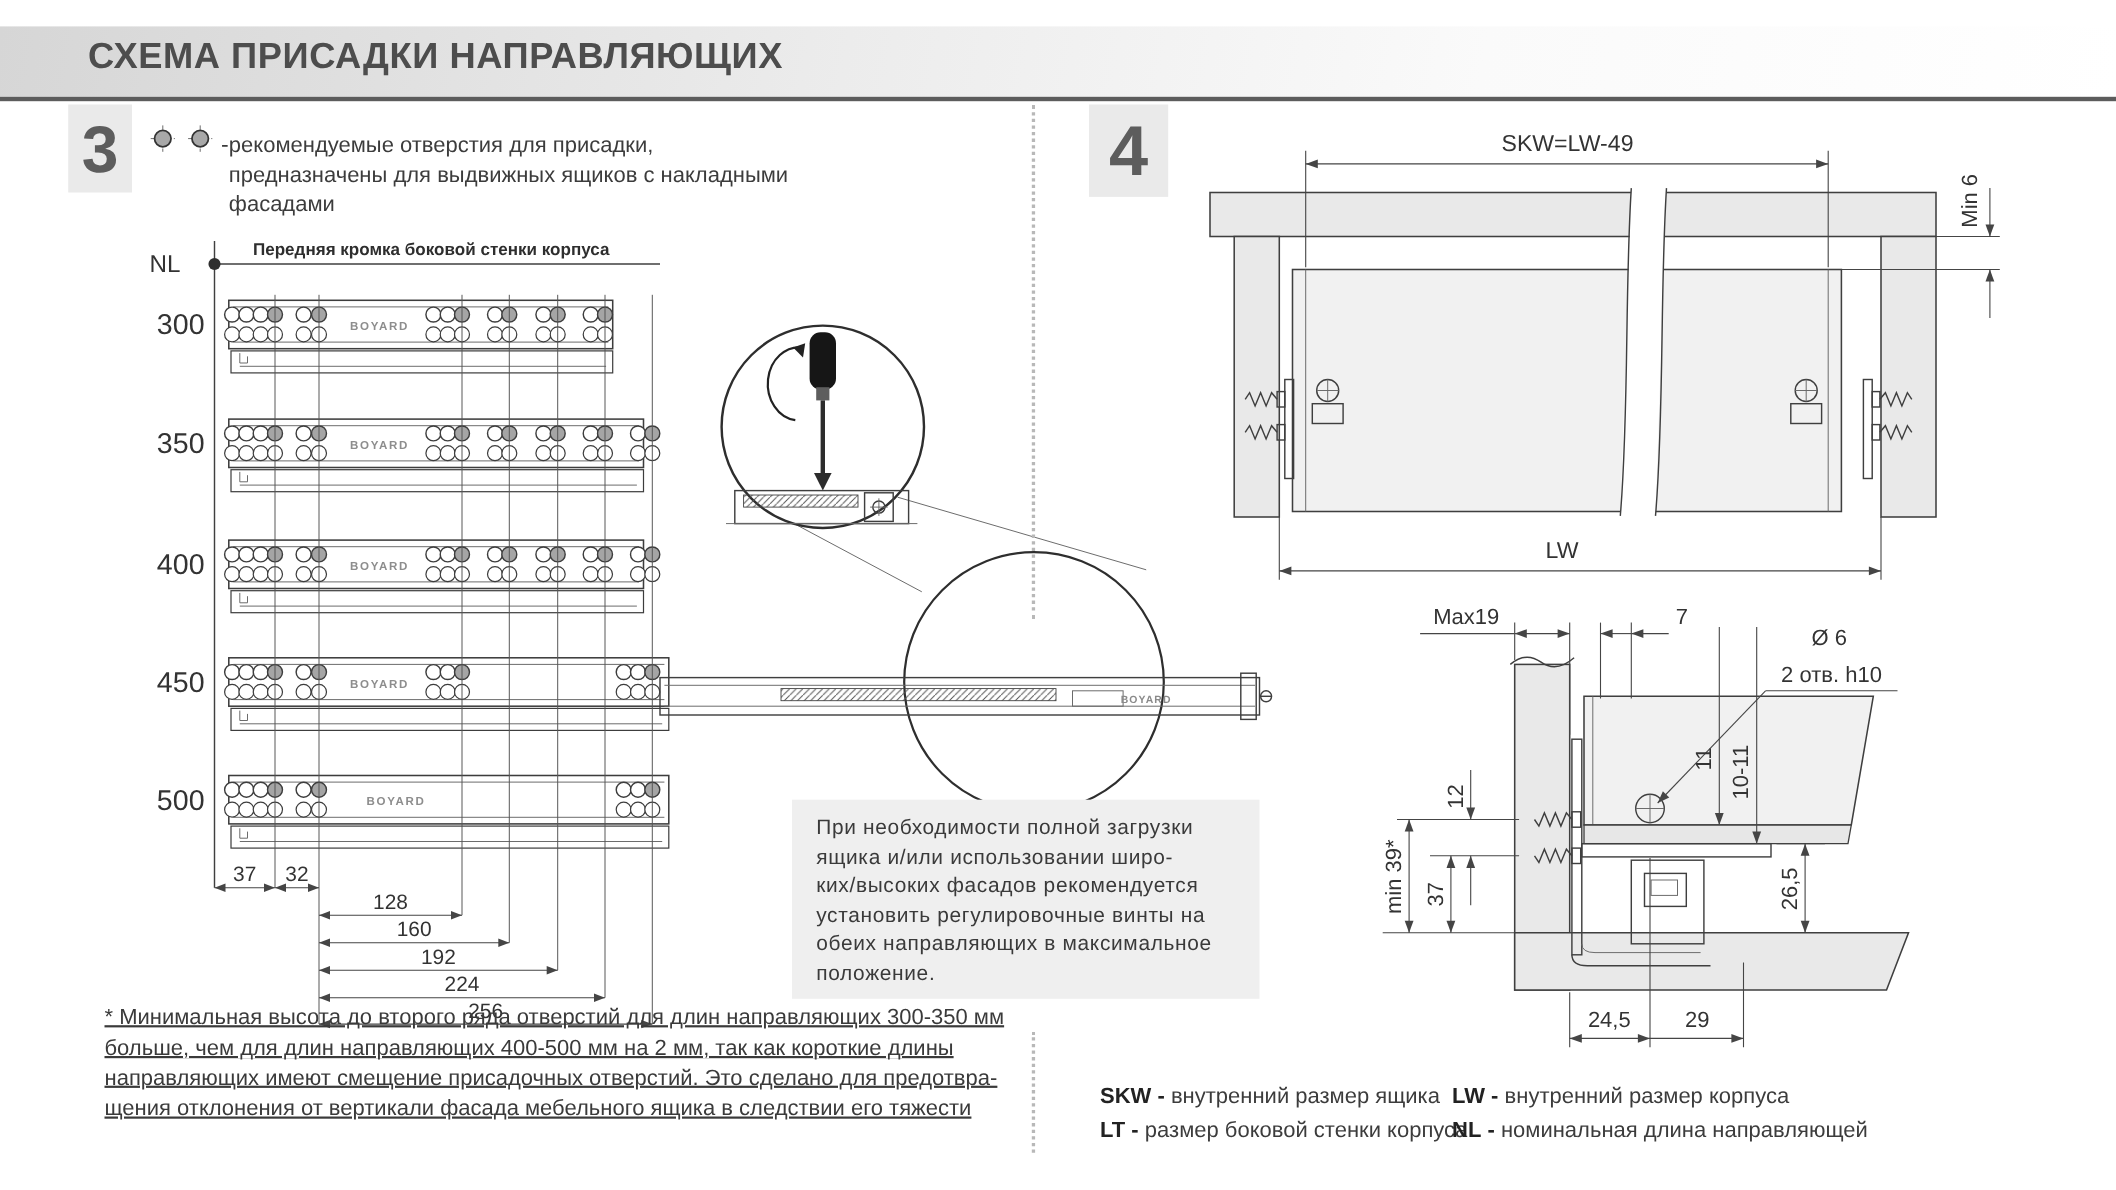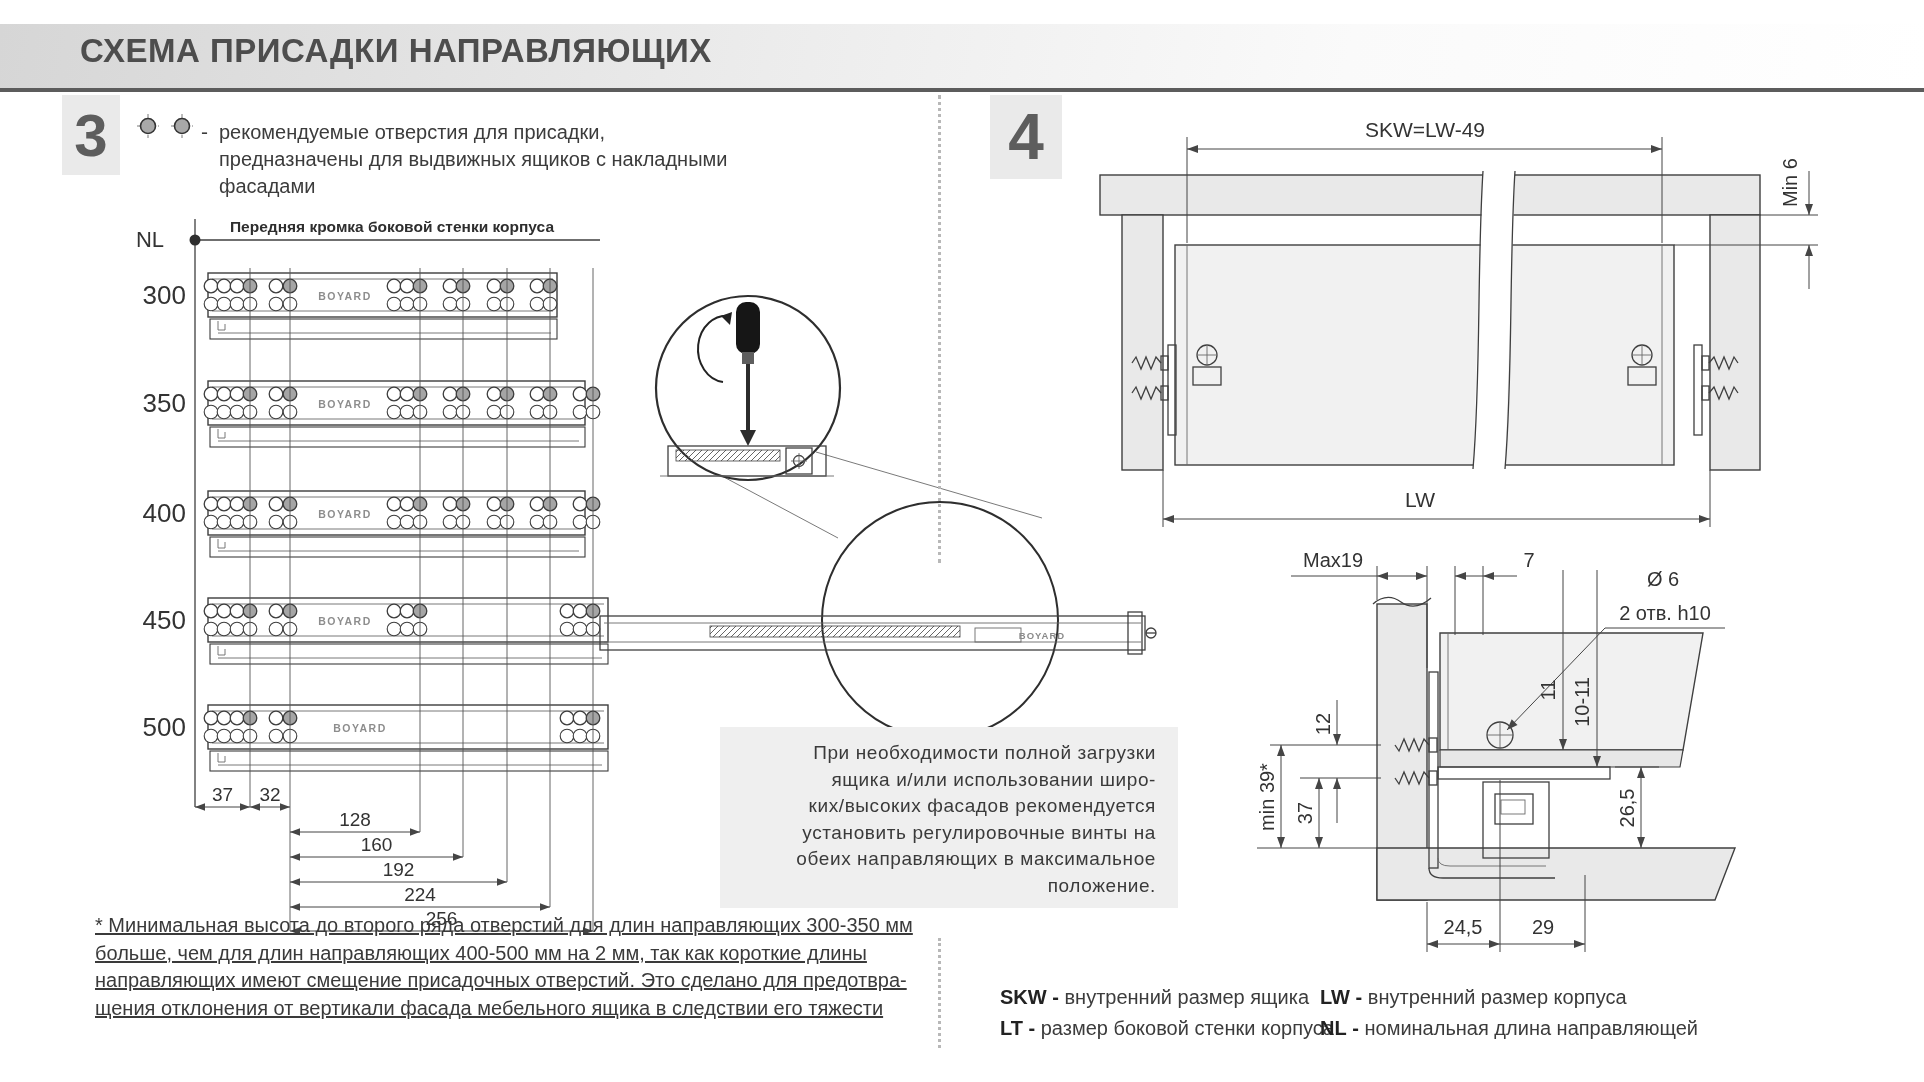--- a/index.html
+++ b/index.html
@@ -12,36 +12,36 @@
         color:#4d4d4d;letter-spacing:.5px;text-align:center;}
   .title-rule{position:absolute;left:0;top:88px;width:1924px;height:4px;background:#5c5c5c;}
   
   .num-badge{position:absolute;background:#eaeaea;display:flex;align-items:center;justify-content:center;
         font-weight:bold;color:#5d5d5d;}
   #badge3{left:62px;top:95px;width:58px;height:80px;font-size:60px;}
   #badge4{left:990px;top:95px;width:72px;height:84px;font-size:64px;}
   
   #hole-legend-icons{position:absolute;left:137px;top:114px;}
   .legend-dash{position:absolute;left:201px;top:120px;font-size:21px;}
-  .legend-text{position:absolute;left:219px;top:119px;width:560px;font-size:20px;line-height:27px;
+  .legend-text{position:absolute;left:208px;top:119px;width:560px;font-size:20px;line-height:27px;
         white-space:pre-line;}
   
   svg{position:absolute;overflow:visible;}
   .panel{fill:#e9e9e9;stroke:#3f3f3f;stroke-width:1.4;}
   .panel2{fill:#f1f1f1;stroke:#3f3f3f;stroke-width:1.4;}
   .panel3{fill:#e7e7e7;stroke:#3f3f3f;stroke-width:1.2;}
   .ln{stroke:#3f3f3f;stroke-width:1.3;fill:none;}
   .ln2{stroke:#6a6a6a;stroke-width:.9;fill:none;}
   .dim{stroke:#454545;stroke-width:1;fill:none;}
   .arr{fill:#454545;stroke:none;}
   .dimtxt{fill:#333;font-size:20px;}
   text{font-family:"Liberation Sans","DejaVu Sans",sans-serif;}
   
-  .note-box{position:absolute;left:720px;top:727px;width:458px;height:181px;background:#efefef;box-sizing:border-box;
-        padding:13px 22px;text-align:right;}
+  .note-box{position:absolute;left:720px;top:727px;width:425px;height:181px;background:#efefef;box-sizing:border-box;
+        padding:13px 22px;}
   .note-text{font-size:19px;line-height:26.5px;white-space:pre-line;color:#3a3a3a;letter-spacing:.6px;}
   
   .v-divider{position:absolute;left:938px;width:0;border-left:3px dotted #b8b8b8;}
   #divider-top{top:95px;height:468px;}
   #divider-bottom{top:938px;height:110px;}
   
   .footnote{position:absolute;left:95px;top:912px;width:830px;font-size:20px;line-height:27.5px;
         white-space:pre-line;color:#3a3a3a;text-decoration:underline;}
   
   .abbr-col{position:absolute;top:982px;font-size:20px;line-height:31px;}

